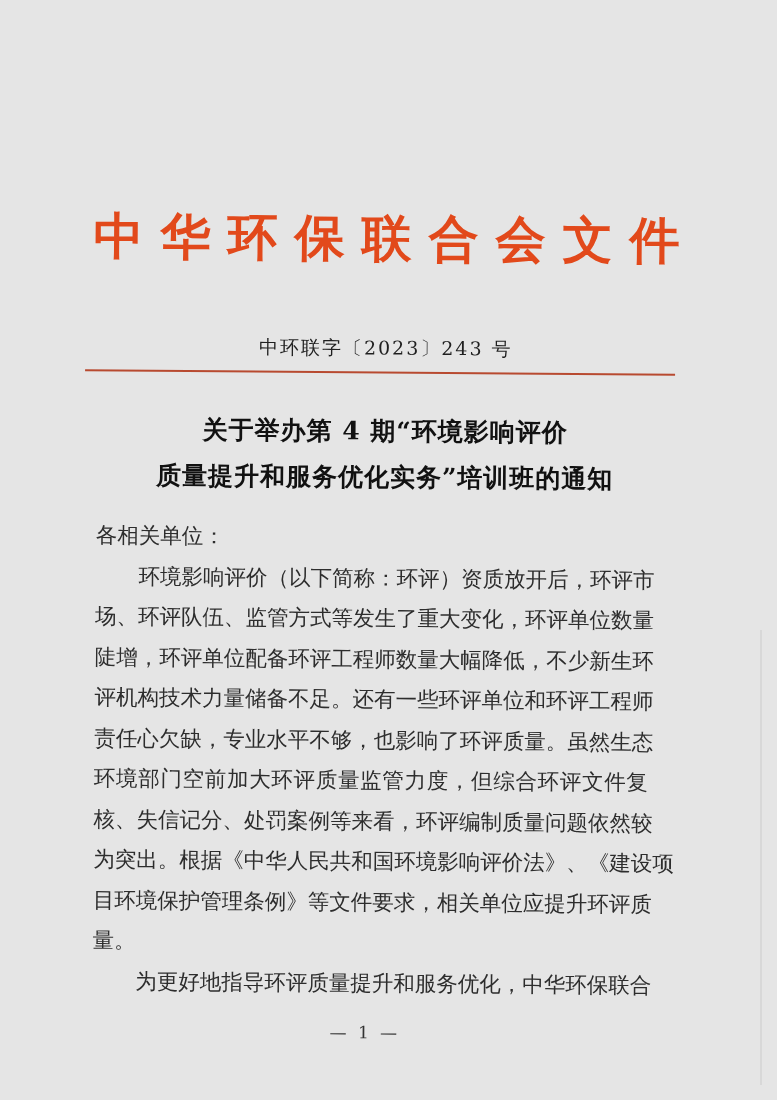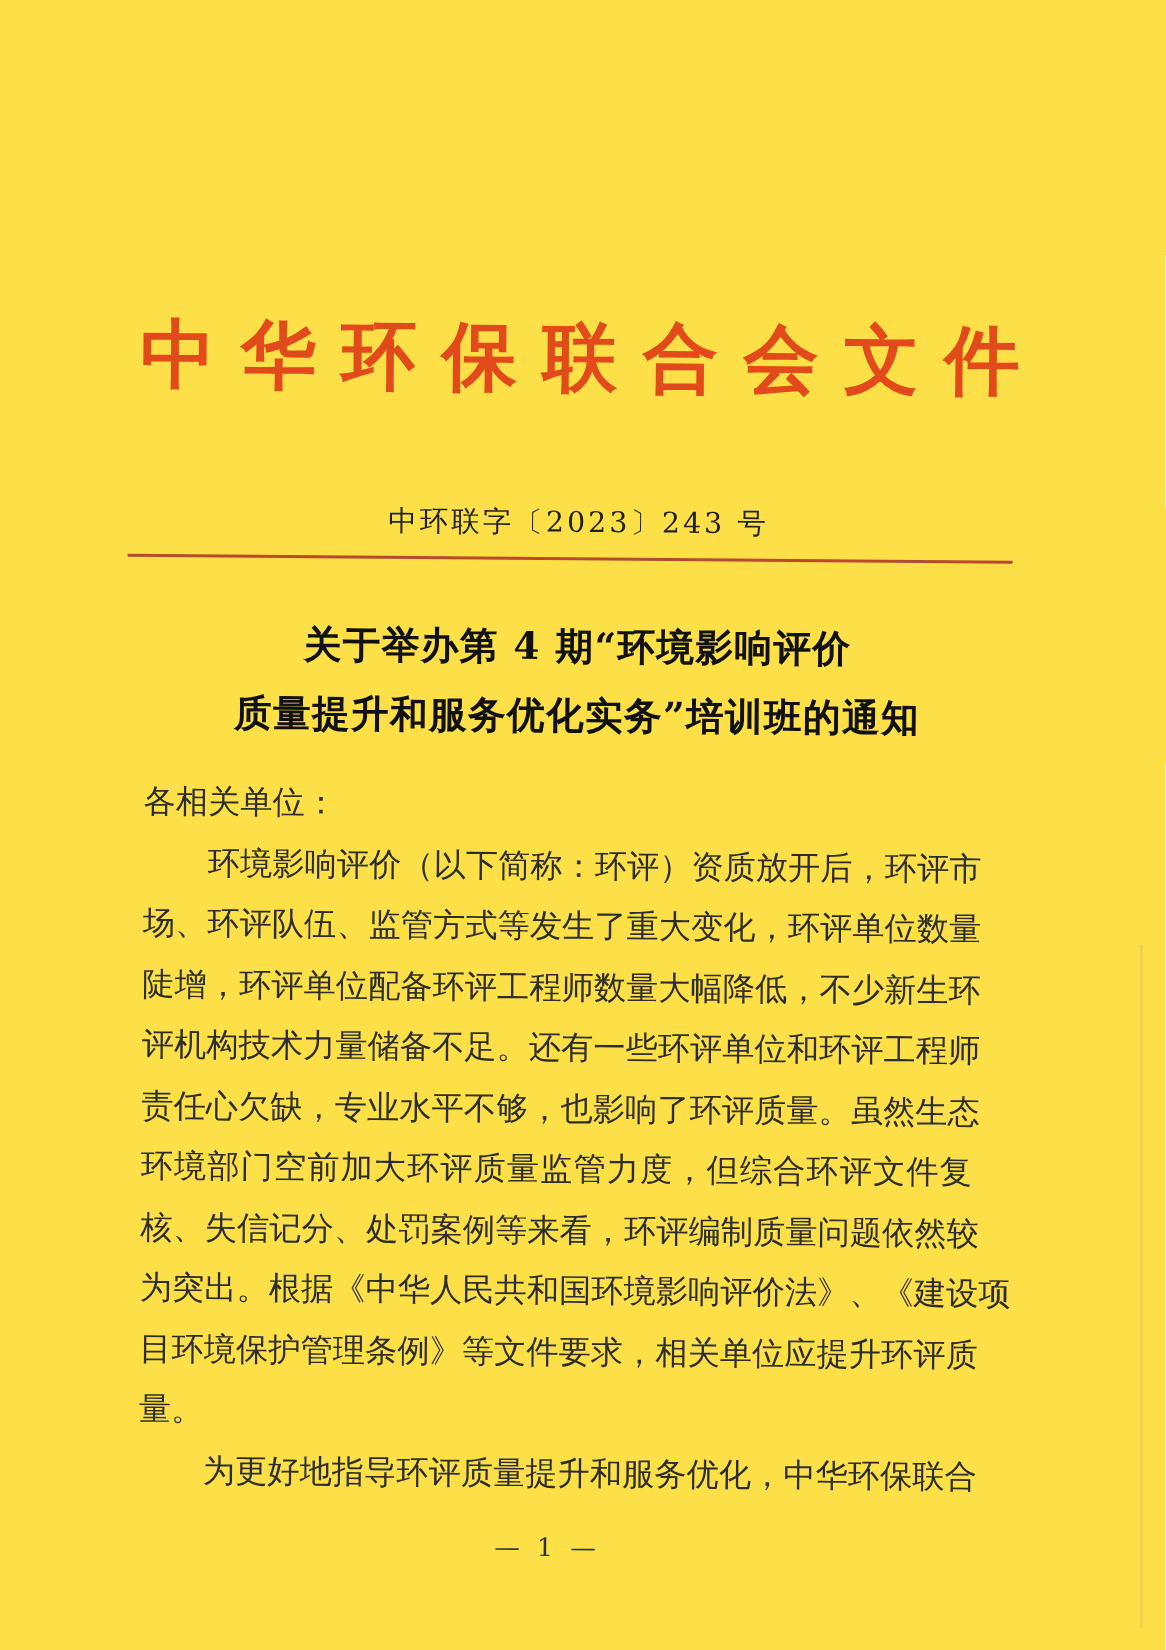--- a/index.html
+++ b/index.html
@@ -4,21 +4,21 @@
 <style>
   html, body {
     margin: 0;
     padding: 0;
     background: #ffffff;
   }
   .page {
     position: relative;
     width: 777px;
     height: 1100px;
-    background: #fde047;
+    background: #e5e5e5;
     overflow: hidden;
     font-family: "DejaVu Serif", "Liberation Serif", serif;
     color: #2d2d2d;
   }
   
   .scan-content {
     position: absolute;
     left: 0; top: 0;
     width: 777px;
     height: 1100px;

